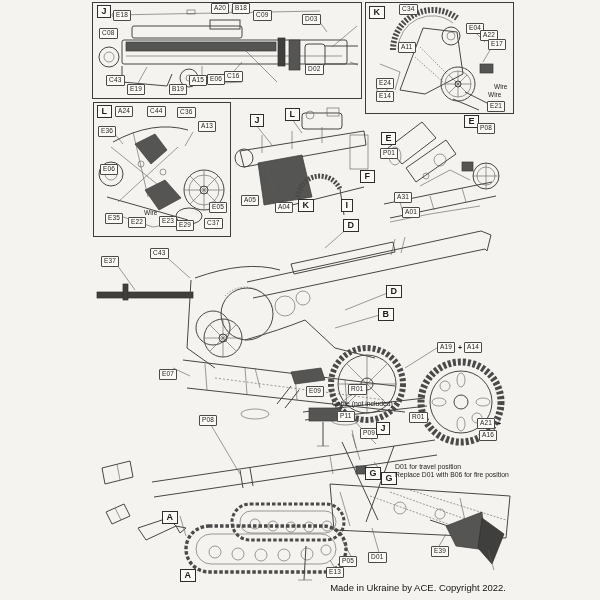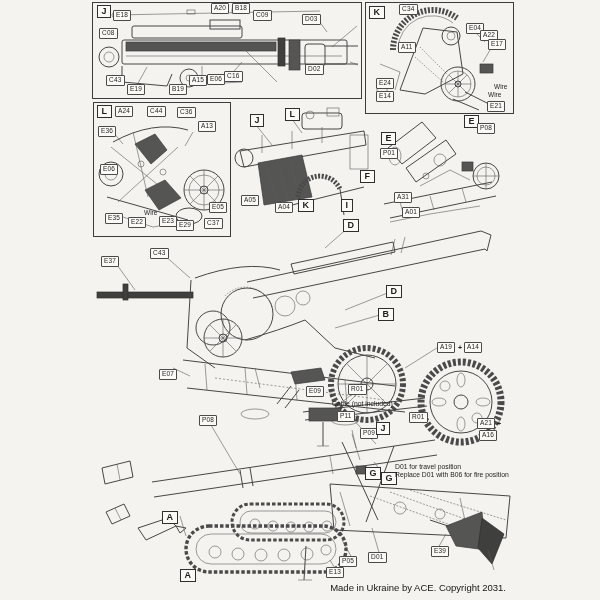--- a/index.html
+++ b/index.html
@@ -383,14 +383,14 @@
       <span class="lbl note" style="left: 395px; top: 464px;">D01 for travel position</span>
       <span class="lbl note" style="left: 395px; top: 472px;">Replace D01 with B06 for fire position</span>
       <span class="lbl letter" style="left: 162px; top: 511px;">A</span>
       <span class="lbl letter" style="left: 180px; top: 569px;">A</span>
       <span class="lbl part" style="left: 339px; top: 556px;">P05</span>
       <span class="lbl part" style="left: 368px; top: 552px;">D01</span>
       <span class="lbl part" style="left: 431px; top: 546px;">E39</span>
       <span class="lbl part" style="left: 326px; top: 567px;">E13</span>
     </div>
 
-  <div id="footer-text">Made in Ukraine by ACE. Copyright 2031.</div>
+  <div id="footer-text">Made in Ukraine by ACE. Copyright 2022.</div>
 </div>
 
 </body></html>

